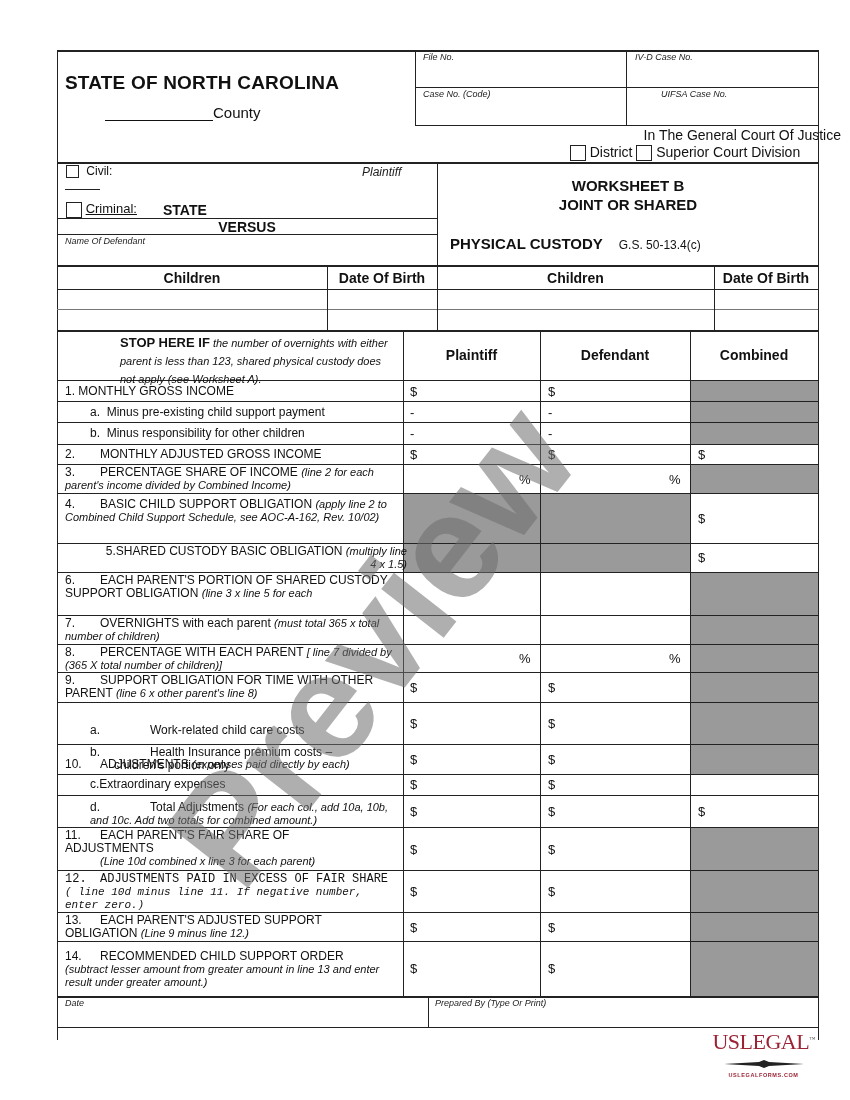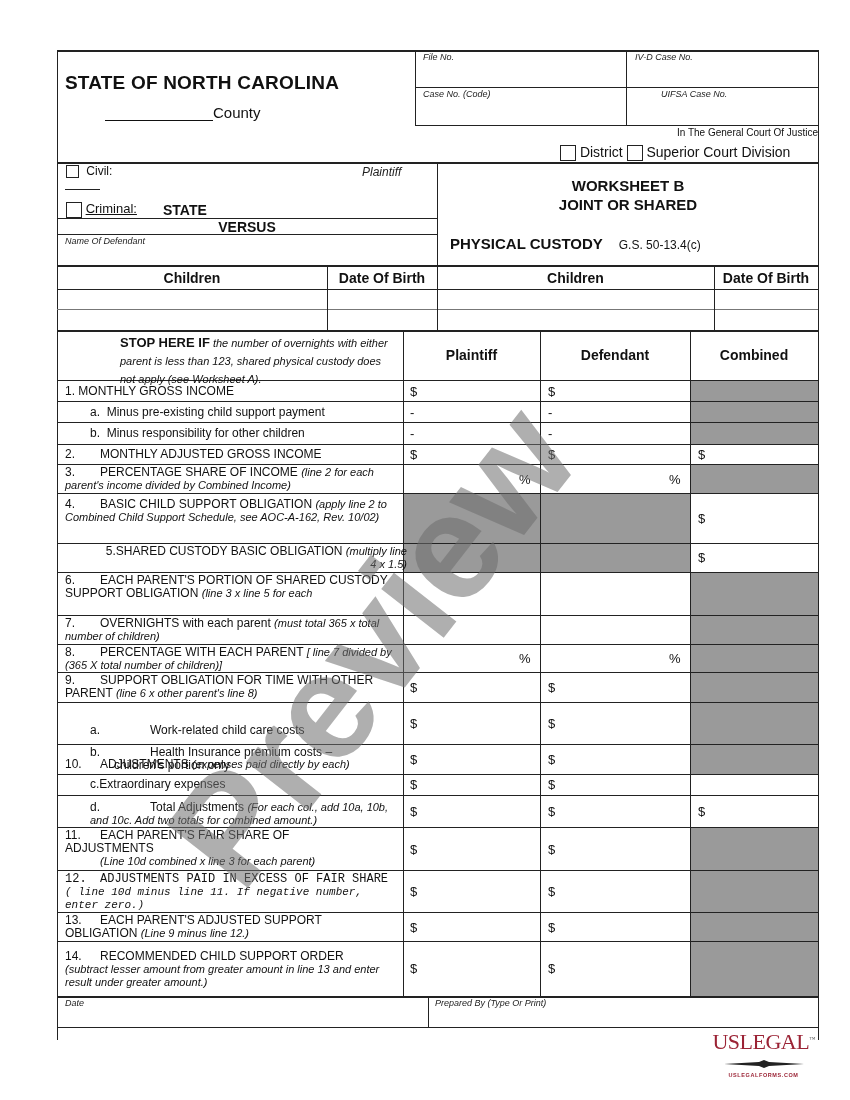--- a/index.html
+++ b/index.html
@@ -38,22 +38,22 @@
 <div class="line-h" style="left:415px; top:125px; width:403px;"></div>
 <div class="abs small-it" style="left:423px; top:52px;">File No.</div>
 <div class="abs" style="left:416px; top:62px; width:209px; height:24px;"></div>
 <div class="abs small-it" style="left:635px; top:52px;">IV-D Case No.</div>
 <div class="abs" style="left:627px; top:62px; width:190px; height:24px;"></div>
 <div class="abs small-it" style="left:423px; top:89px;">Case No. (Code)</div>
 <div class="abs" style="left:416px; top:100px; width:209px; height:24px;"></div>
 <div class="abs small-it" style="left:635px; top:89px;margin-left:26px;">UIFSA Case No.</div>
 <div class="abs" style="left:627px; top:100px; width:190px; height:24px;"></div>
 
-<div class="abs" style="left:608px; top:127px; width:210px; text-align:right; font-size:10px;">In The General Court Of Justice</div>
-<div class="abs" style="left:560px; top:144px; width:250px; text-align:left; font-size:14px; white-space:nowrap;">
+<div class="abs" style="left:631px; top:127px; width:210px; text-align:right; font-size:14px;">In The General Court Of Justice</div>
+<div class="abs" style="left:560px; top:144px; width:250px; text-align:center; font-size:14px; white-space:nowrap;">
   <span class="cb cb-lg"></span>
   <span>District</span>
   <span class="cb cb-lg"></span>
   <span>Superior Court Division</span>
 </div>
 
 <div class="line-h" style="left:57px; top:162px; width:761px; border-top-width:2px;"></div>
 
 <div class="line-v" style="left:437px; top:162px; height:103px;"></div>
 <div class="abs" style="left:66px; top:164px; font-size:12px;">

